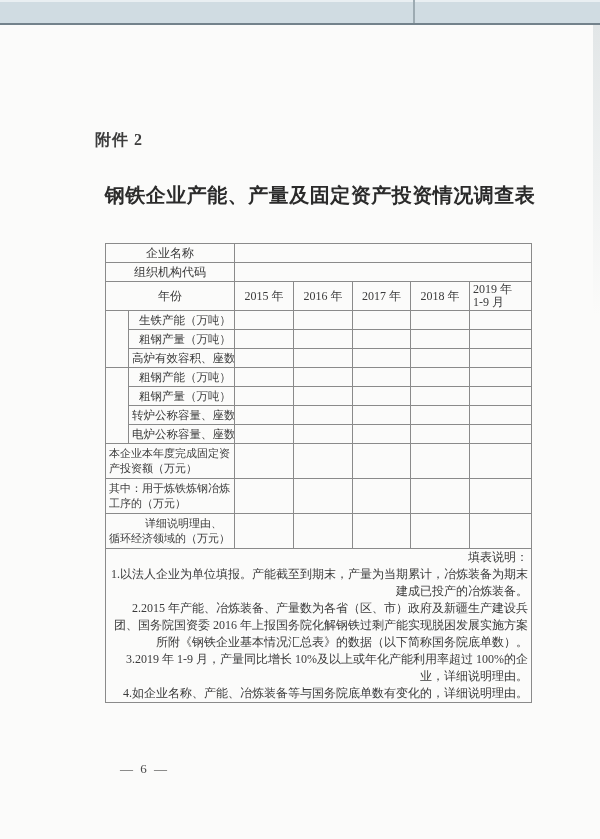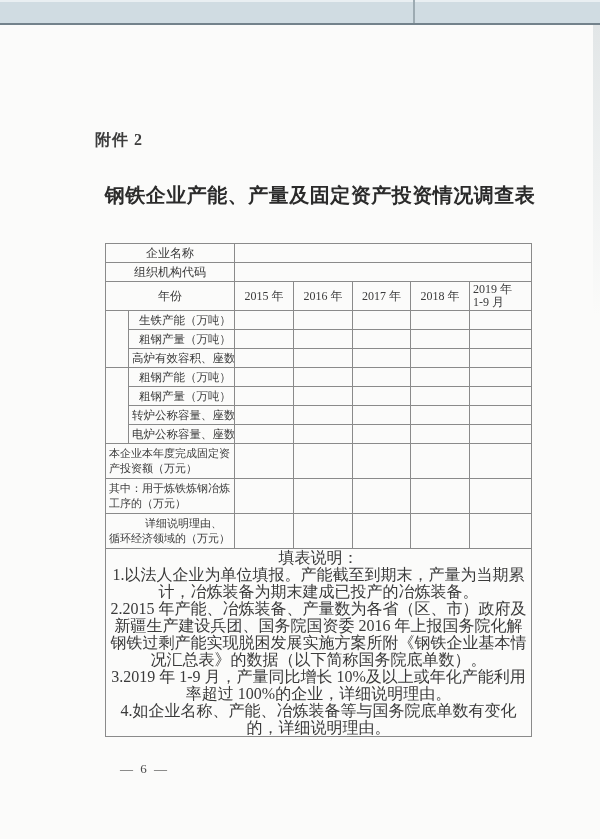--- a/index.html
+++ b/index.html
@@ -51,21 +51,21 @@
     text-align:left;font-size:11px;line-height:15px;padding:2px 2px 2px 3px;margin-left:12px;
   }
   .indent{text-indent:36px;}
   .grp{text-align:center;padding:0;}
   .vtxt{
     display:inline-block;width:13px;word-break:break-all;
     line-height:19px;text-align:center;font-size:10px;margin-left:48px;
   }
   .yr-wrap span{display:block;line-height:13px;text-align:left;}
   .notes-cell{
-    padding:3px 6px 5px 6px;font-size:16px;line-height:17px;text-align:center;
+    padding:3px 6px 5px 6px;font-size:12px;line-height:17px;text-align:right;
     vertical-align:top;
   }
   .note-line{margin:0;}
   .pageno{
     position:absolute;left:120px;top:761px;
     font-size:13px;color:#4a4a4a;letter-spacing:2px;
   }
 </style>
 </head>
 <body>

